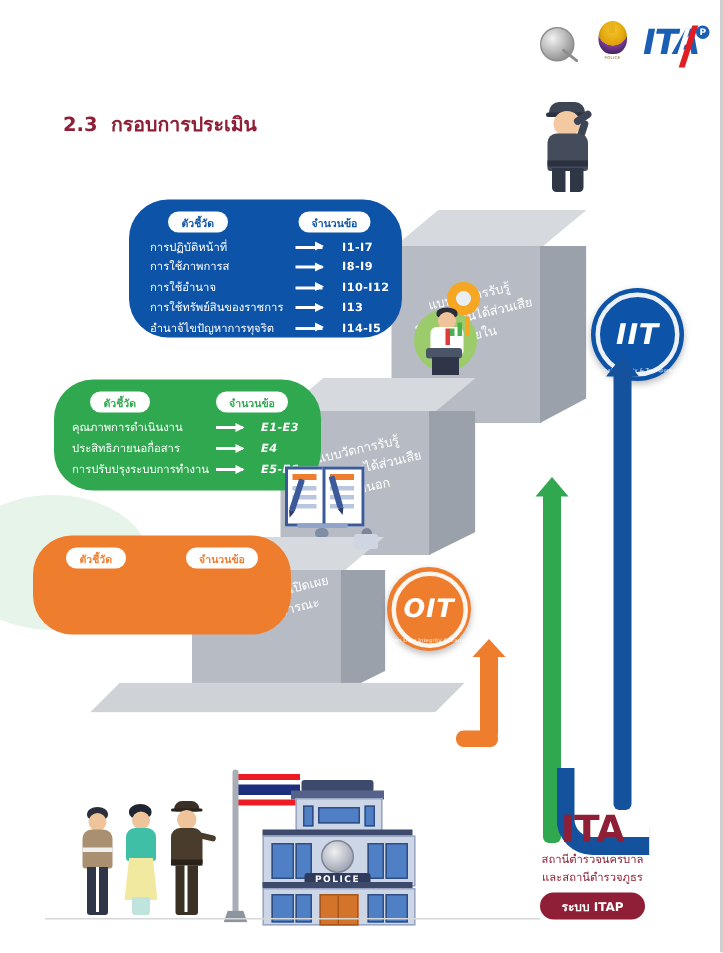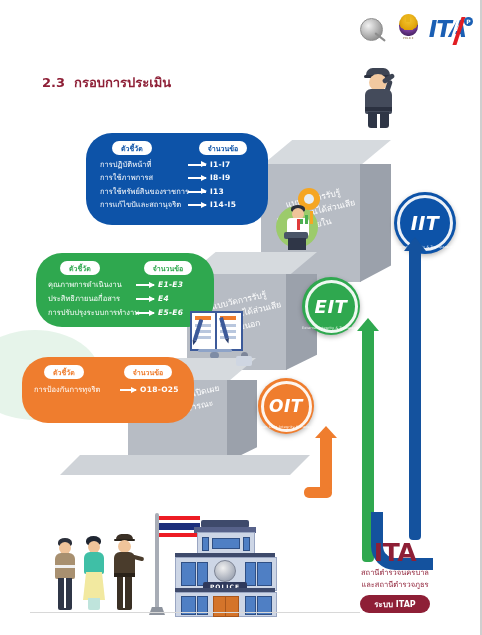--- a/index.html
+++ b/index.html
@@ -119,21 +119,21 @@
   .ground{position:absolute;left:60px;top:455px;width:250px;height:20px;background:#cfd3d8;
      clip-path:polygon(8% 0,100% 0,92% 100%,0 100%);}
 
   
   .panel{position:absolute;border-radius:26px;color:#ffffff;}
   .panel .hdr{display:flex;padding:8px 0 2px 0;}
   .panel .chip{
     background:#ffffff;border-radius:10px;padding:1.5px 9px;font-size:7px;font-weight:bold;
     display:inline-block;white-space:nowrap;
   }
-  .panel .row{display:flex;align-items:center;font-size:7.5px;line-height:12px;}
+  .panel .row{display:flex;align-items:center;font-size:7.5px;line-height:12px;justify-content:space-between;}
   .panel .ind{white-space:nowrap;}
   .panel .arrow{position:relative;height:2px;background:#fff;margin:0 4px;}
   .panel .arrow:after{
     content:"";position:absolute;right:-1px;top:-2.5px;border-left:6px solid #fff;
     border-top:3.5px solid transparent;border-bottom:3.5px solid transparent;
   }
   .panel .cnt{white-space:nowrap;font-weight:bold;letter-spacing:.3px;}
 
   
   #panel-iit{left:86px;top:133px;width:182px;height:92px;background:#0d53a8;}
@@ -412,26 +412,31 @@
       <span class="ind">การปฏิบัติหน้าที่</span>
       <span class="arrow"></span>
       <span class="cnt">I1-I7</span>
     </div>
     <div class="row">
       <span class="ind">การใช้ภาพการส</span>
       <span class="arrow"></span>
       <span class="cnt">I8-I9</span>
     </div>
     <div class="row">
+      <span class="ind">การใช้อำนาจ</span>
+      <span class="arrow"></span>
+      <span class="cnt">I10-I12</span>
+    </div>
+    <div class="row">
       <span class="ind">การใช้ทรัพย์สินของราชการ</span>
       <span class="arrow"></span>
       <span class="cnt">I13</span>
     </div>
     <div class="row">
-      <span class="ind">การแก้ไขปัและสถานุจริต</span>
+      <span class="ind">อำนาจ้ไขปัญหาการทุจริต</span>
       <span class="arrow"></span>
       <span class="cnt">I14-I5</span>
     </div>
   </div>
 
   <div class="panel" id="panel-eit">
     <div class="hdr">
       <span class="chip c1">ตัวชี้วัด</span>
       <span class="chip c2">จำนวนข้อ</span>
     </div>
@@ -449,39 +454,28 @@
       <span class="ind">การปรับปรุงระบบการทำงาน</span>
       <span class="arrow"></span>
       <span class="cnt">E5-E6</span>
     </div>
   </div>
 
   <div class="panel" id="panel-oit">
     <div class="hdr">
       <span class="chip c1">ตัวชี้วัด</span>
       <span class="chip c2">จำนวนข้อ</span>
-    </div>
-    <div class="row">
-      <span class="ind">การป้องกันการทุจริต</span>
-      <span class="arrow"></span>
-      <span class="cnt">O18-O25</span>
     </div>
   </div>
 
   <div class="badge" id="badge-iit">
     <div class="inner">
         <span class="txt">IIT</span>
       </div>
     <div class="ring-text">Internal Integrity &amp; Transparency Assessment</div>
-  </div>
-  <div class="badge" id="badge-eit">
-    <div class="inner">
-        <span class="txt">EIT</span>
-      </div>
-    <div class="ring-text">External Integrity &amp; Transparency Assessment</div>
   </div>
   <div class="badge" id="badge-oit">
     <div class="inner">
         <span class="txt">OIT</span>
       </div>
     <div class="ring-text">Open Data Integrity &amp; Transparency Assessment</div>
   </div>
 
   <div class="riser" id="riser-oit">
     <div class="head"></div>

